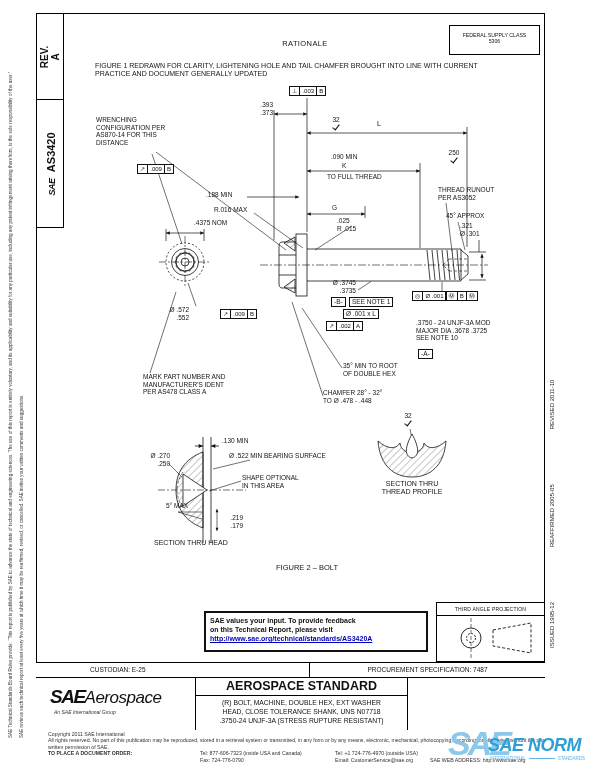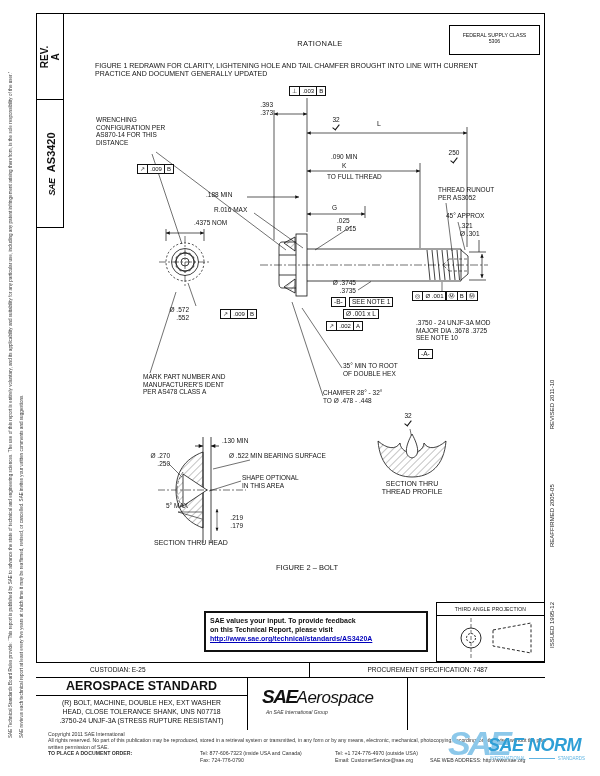--- a/index.html
+++ b/index.html
@@ -100,21 +100,21 @@
     <div class="vrot" style="font-weight:bold; font-size:10px;">REV.
 A</div>
   </div>
   <div class="sidebox" style="top:99px; height:129px;">
     <div class="vrot" style="white-space:nowrap;">
       <span style="font-style:italic; font-weight:900; font-size:9px; letter-spacing:-0.5px;">SAE</span>
       <span style="font-weight:bold; font-size:11px; margin-left:2px;">AS3420</span>
     </div>
   </div>
 
-  <div class="t tc" style="left:245px; top:40px; width:150px; font-size:7.5px; letter-spacing:.4px;">RATIONALE</div>
+  <div class="t tc" style="left:230px; top:40px; width:150px; font-size:7.5px; letter-spacing:.4px;">RATIONALE</div>
   <div class="t tc" style="left:449px; top:25px; width:91px; height:30px; border:1.5px solid #000; font-size:5.2px; padding-top:6px; background:#fff;">FEDERAL SUPPLY CLASS
 5306</div>
   <div class="t" style="left:95px; top:62px; width:450px; font-size:7px;">FIGURE 1 REDRAWN FOR CLARITY, LIGHTENING HOLE AND TAIL CHAMFER BROUGHT INTO LINE WITH CURRENT
 PRACTICE AND DOCUMENT GENERALLY UPDATED</div>
 
   <svg width="600" height="776" viewBox="0 0 600 776" style="position:absolute; left:0; top:0; pointer-events:none;">
     <defs>
       <pattern id="h" width="5" height="5" patternUnits="userSpaceOnUse" patternTransform="rotate(45)">
         <line x1="0" y1="0" x2="0" y2="5" stroke="#555" stroke-width="0.7"></line>
       </pattern>
@@ -299,29 +299,29 @@
         <polygon points="56,14 94,7 94,37 56,30" stroke-dasharray="3 2"></polygon>
       </g>
     </svg>
   </div>
 
   <div class="custrow">
     <div class="c1">CUSTODIAN: E-25</div>
     <div class="c2">PROCUREMENT SPECIFICATION: 7487</div>
   </div>
   <div class="mainrow">
+    <div class="cell logo-cell">
+      <span class="logo-sae">SAE</span><span class="logo-aero">Aerospace</span>
+      <div class="logo-sub">An SAE International Group</div>
+    </div>
     <div class="cell std-cell">
       <div class="std-title">AEROSPACE STANDARD</div>
       <div class="std-desc">(R) BOLT, MACHINE, DOUBLE HEX, EXT WASHER
 HEAD, CLOSE TOLERANCE SHANK, UNS N07718
 .3750-24 UNJF-3A (STRESS RUPTURE RESISTANT)</div>
-    </div>
-    <div class="cell logo-cell">
-      <span class="logo-sae">SAE</span><span class="logo-aero">Aerospace</span>
-      <div class="logo-sub">An SAE International Group</div>
     </div>
   </div>
 
   <div class="foot" style="left:48px; top:731px;">Copyright 2011 SAE International</div>
   <div class="foot rights" style="left:48px; top:737px;">All rights reserved. No part of this publication may be reproduced, stored in a retrieval system or transmitted, in any form or by any means, electronic, mechanical, photocopying, recording, or otherwise, without the prior written permission of SAE.</div>
   <div class="foot" style="left:48px; top:750px; font-weight:bold;">TO PLACE A DOCUMENT ORDER:</div>
   <div class="foot" style="left:200px; top:750px;">Tel: 877-606-7323 (inside USA and Canada)</div>
   <div class="foot" style="left:335px; top:750px;">Tel: +1 724-776-4970 (outside USA)</div>
   <div class="foot" style="left:200px; top:757px;">Fax: 724-776-0790</div>
   <div class="foot" style="left:335px; top:757px;">Email: CustomerService@sae.org</div>

